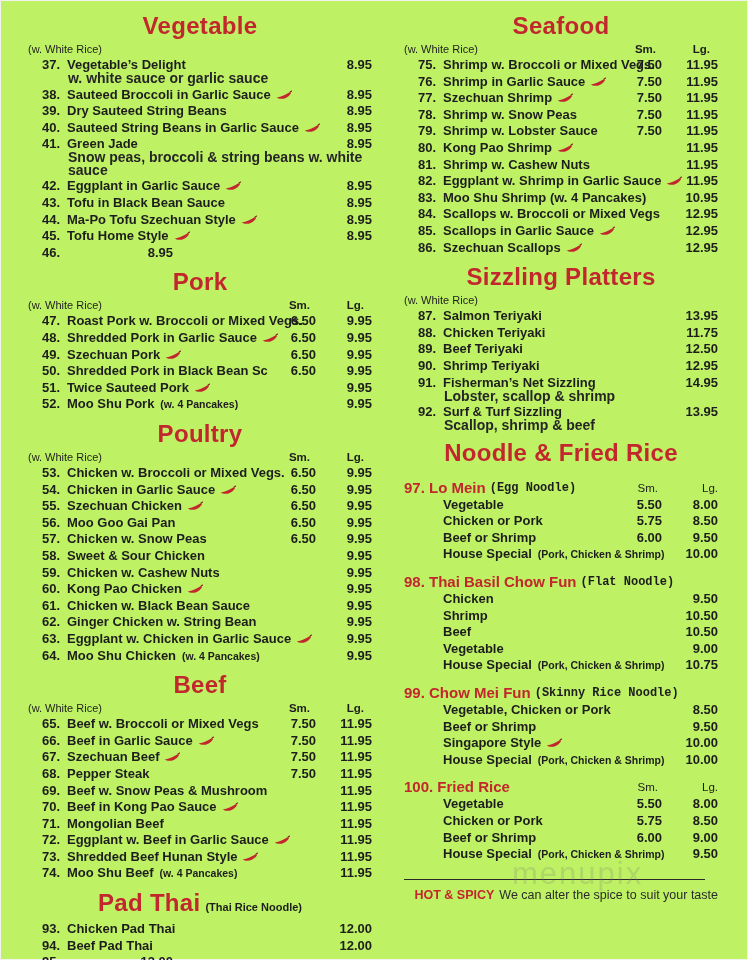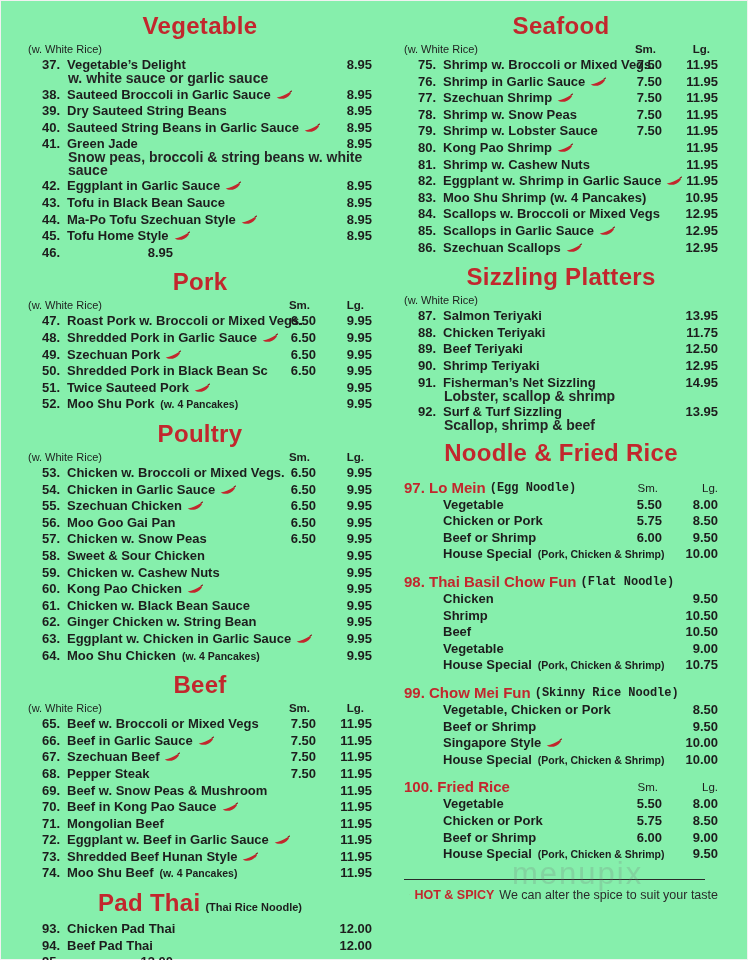--- a/index.html
+++ b/index.html
@@ -1,17 +1,17 @@
 <!DOCTYPE html>
 <html style="--accent: #c2272d;"><head>
 <meta charset="utf-8">
 <style>
   html,body{margin:0;padding:0;background:#e9e9e9;}
   .page{
-    position:relative;width:748px;height:960px;background:#86efac;
+    position:relative;width:748px;height:960px;background:#bef264;
     font-family:"Liberation Sans",sans-serif;color:#1d1d1d;overflow:hidden;
     box-shadow:inset 0 0 0 1px #f1f1f1;
   }
   .col{position:absolute;top:0;padding-top:12px;}
   .col-left{left:28px;width:344px;}
   .col-right{left:404px;width:314px;}
   .menu-section{margin-bottom:7px;}
   .title-row{text-align:center;line-height:27px;margin-bottom:0;}
   .sec-title{color:var(--accent,#c2272d);font-size:24px;font-weight:bold;letter-spacing:.3px;}
   .title-note{color:#1d1d1d;font-size:11px;font-weight:bold;margin-left:5px;}

